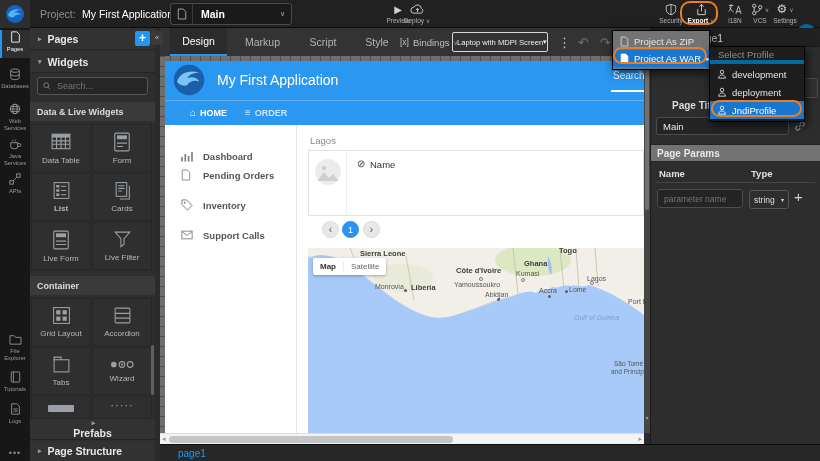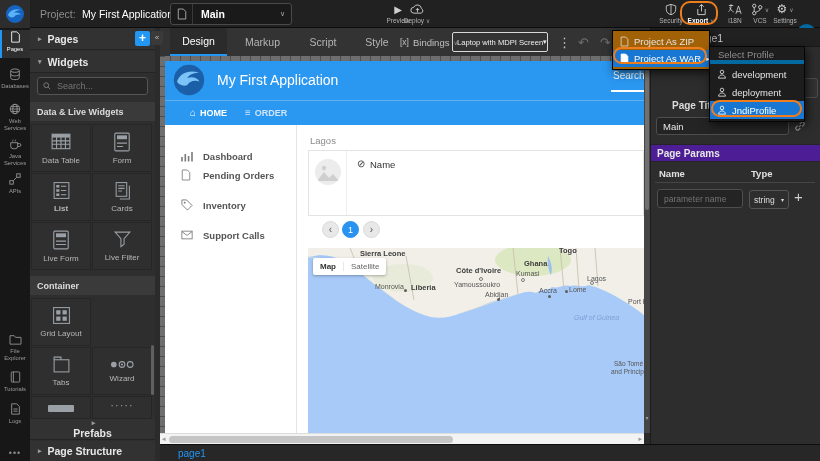--- a/index.html
+++ b/index.html
@@ -97,27 +97,27 @@
   
   .rpanel{position:absolute;left:650px;top:28px;width:170px;height:416px;background:#2d2d2d;border-left:1px solid #1c1c1c;}
   .rp-tabbar{position:absolute;left:0;top:0;width:170px;height:19px;background:#212121;border-bottom:1px solid #181818;}
   .rp-tab{position:absolute;left:43px;top:4px;font-size:10.5px;color:#cfcfcf;}
   .rp-search{position:absolute;left:5px;top:24px;width:102px;height:17px;background:#242424;border:1px solid #4d4d4d;border-radius:3px;display:flex;align-items:center;padding:0 5px;color:#888;}
   .rp-search input{background:transparent;border:none;outline:none;color:#aaa;font-size:8.5px;width:75px;margin-left:4px;font-family:inherit;}
   .rp-circle{position:absolute;left:130px;top:26px;width:12px;height:12px;border:1.5px solid #7a7a7a;border-radius:50%;}
   .rp-ghost{position:absolute;left:150px;top:50px;width:17px;height:20px;border:1px solid #4d4d4d;border-radius:3px;background:#323232;}
   .rp-label{position:absolute;font-size:10px;font-weight:bold;color:#dcdcdc;}
   .rp-input{position:absolute;background:#242424;border:1px solid #4d4d4d;border-radius:3px;color:#e8e8e8;font-size:9.5px;padding-left:6px;font-family:inherit;outline:none;}
-  .rp-sect{position:absolute;left:0;width:170px;height:18px;background:#4c1d95;border-top:1px solid #242424;border-bottom:1px solid #242424;color:#e6e6e6;font-size:10px;font-weight:bold;display:flex;align-items:center;padding-left:6px;}
+  .rp-sect{position:absolute;left:0;width:170px;height:18px;background:#737373;border-top:1px solid #242424;border-bottom:1px solid #242424;color:#e6e6e6;font-size:10px;font-weight:bold;display:flex;align-items:center;padding-left:6px;}
   .rp-col{position:absolute;font-size:9.5px;font-weight:bold;color:#e0e0e0;}
   .rp-select{position:absolute;left:98px;top:162px;width:40px;height:19px;border:1px solid #555;border-radius:3px;background:#2e2e2e;display:flex;align-items:center;justify-content:space-between;padding:0 4px;color:#ddd;font-size:8.5px;}
   .rp-plus{position:absolute;left:143px;top:160px;font-size:15px;color:#cfcfcf;}
 
   
-  .menu1{position:absolute;left:612px;top:30px;width:98px;background:#a16207;border:1px solid #050505;box-shadow:2px 3px 9px rgba(0,0,0,.65);z-index:40;padding:2px 0;}
+  .menu1{position:absolute;left:612px;top:30px;width:98px;background:#737373;border:1px solid #050505;box-shadow:2px 3px 9px rgba(0,0,0,.65);z-index:40;padding:2px 0;}
   .menu-item{height:17px;display:flex;align-items:center;gap:5px;padding:0 7px;font-size:9.5px;color:#e4e4e4;white-space:nowrap;}
   .menu-item.sel{background:#1877d2;color:#fff;}
   .menu-item .sub-ar{margin-left:auto;font-size:7px;}
   .menu2{position:absolute;left:709px;top:46px;width:96px;background:#1d1d1d;border:1px solid #050505;box-shadow:2px 3px 9px rgba(0,0,0,.65);z-index:41;padding:2px 0;}
   .menu2 .mhead{height:15px;display:flex;align-items:center;padding:0 8px;font-size:9.5px;color:#8f8f8f;border-bottom:4px solid #0369a1;margin-bottom:1px;}
   .menu2 .menu-item{height:18px;}
   .annot{position:absolute;border:2px solid #ee7d1e;border-radius:10px;z-index:45;}
 </style>
 </head>
 <body>
@@ -373,20 +373,29 @@
       <span>
           <svg width="19" height="19" viewBox="0 0 18 18">
             <rect x="1.5" y="1.5" width="15" height="15" fill="none" stroke="currentColor"></rect>
             <rect x="4" y="4" width="4" height="4" fill="currentColor"></rect>
             <rect x="10" y="4" width="4" height="4" fill="currentColor"></rect>
             <rect x="4" y="10" width="4" height="4" fill="currentColor"></rect>
             <rect x="10" y="10" width="4" height="4" fill="currentColor"></rect>
           </svg>
         </span>
       <span class="tl">Grid Layout</span>
+    </div>
+    <div class="tile" style="left:62px;top:270px;">
+      <span>
+          <svg width="19" height="19" viewBox="0 0 18 18">
+            <rect x="2" y="2" width="14" height="14" rx="1" fill="none" stroke="currentColor"></rect>
+            <path d="M2 7h14M2 11.5h14" stroke="currentColor"></path>
+          </svg>
+        </span>
+      <span class="tl">Accordion</span>
     </div>
     <div class="tile" style="left:1px;top:319px;">
       <span>
           <svg width="19" height="19" viewBox="0 0 18 18">
             <rect x="2" y="4.5" width="14" height="11.5" fill="none" stroke="currentColor"></rect>
             <path d="M2 4.5V2h6.5v2.5" fill="none" stroke="currentColor"></path>
           </svg>
         </span>
       <span class="tl">Tabs</span>
     </div>

